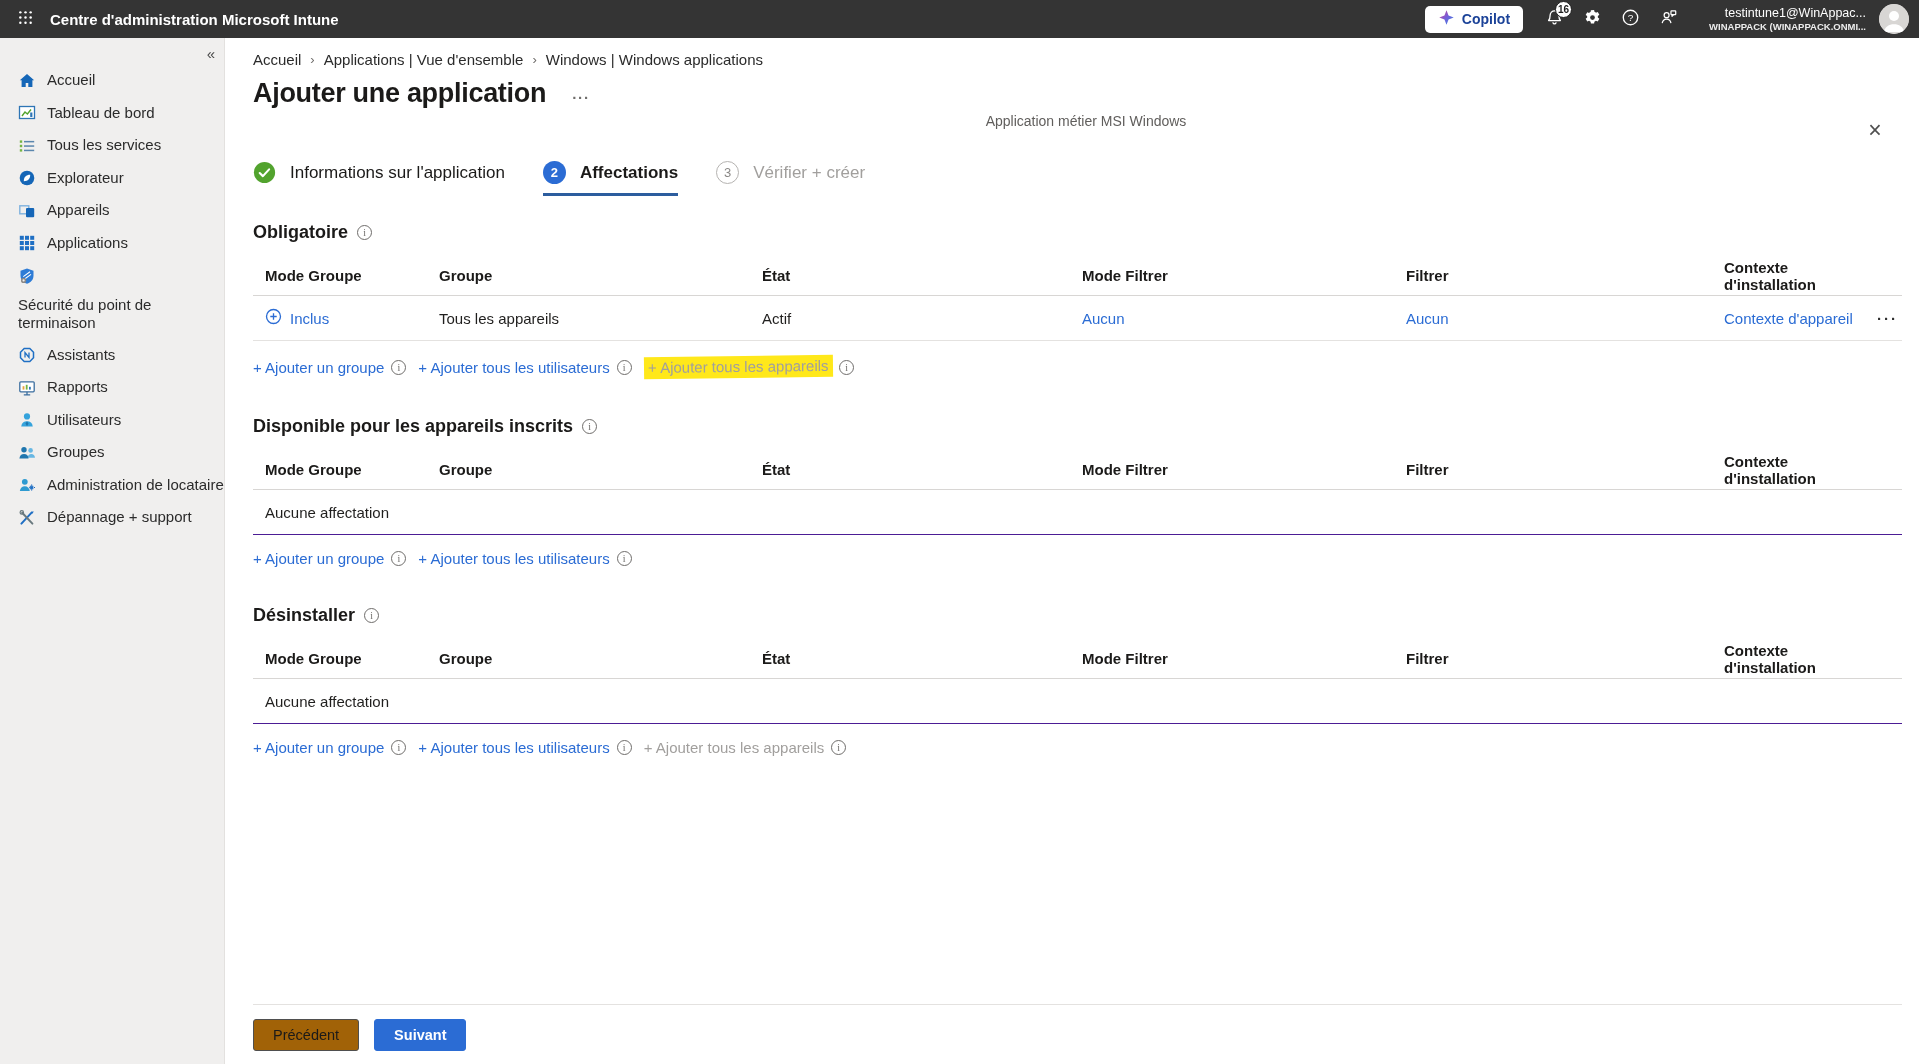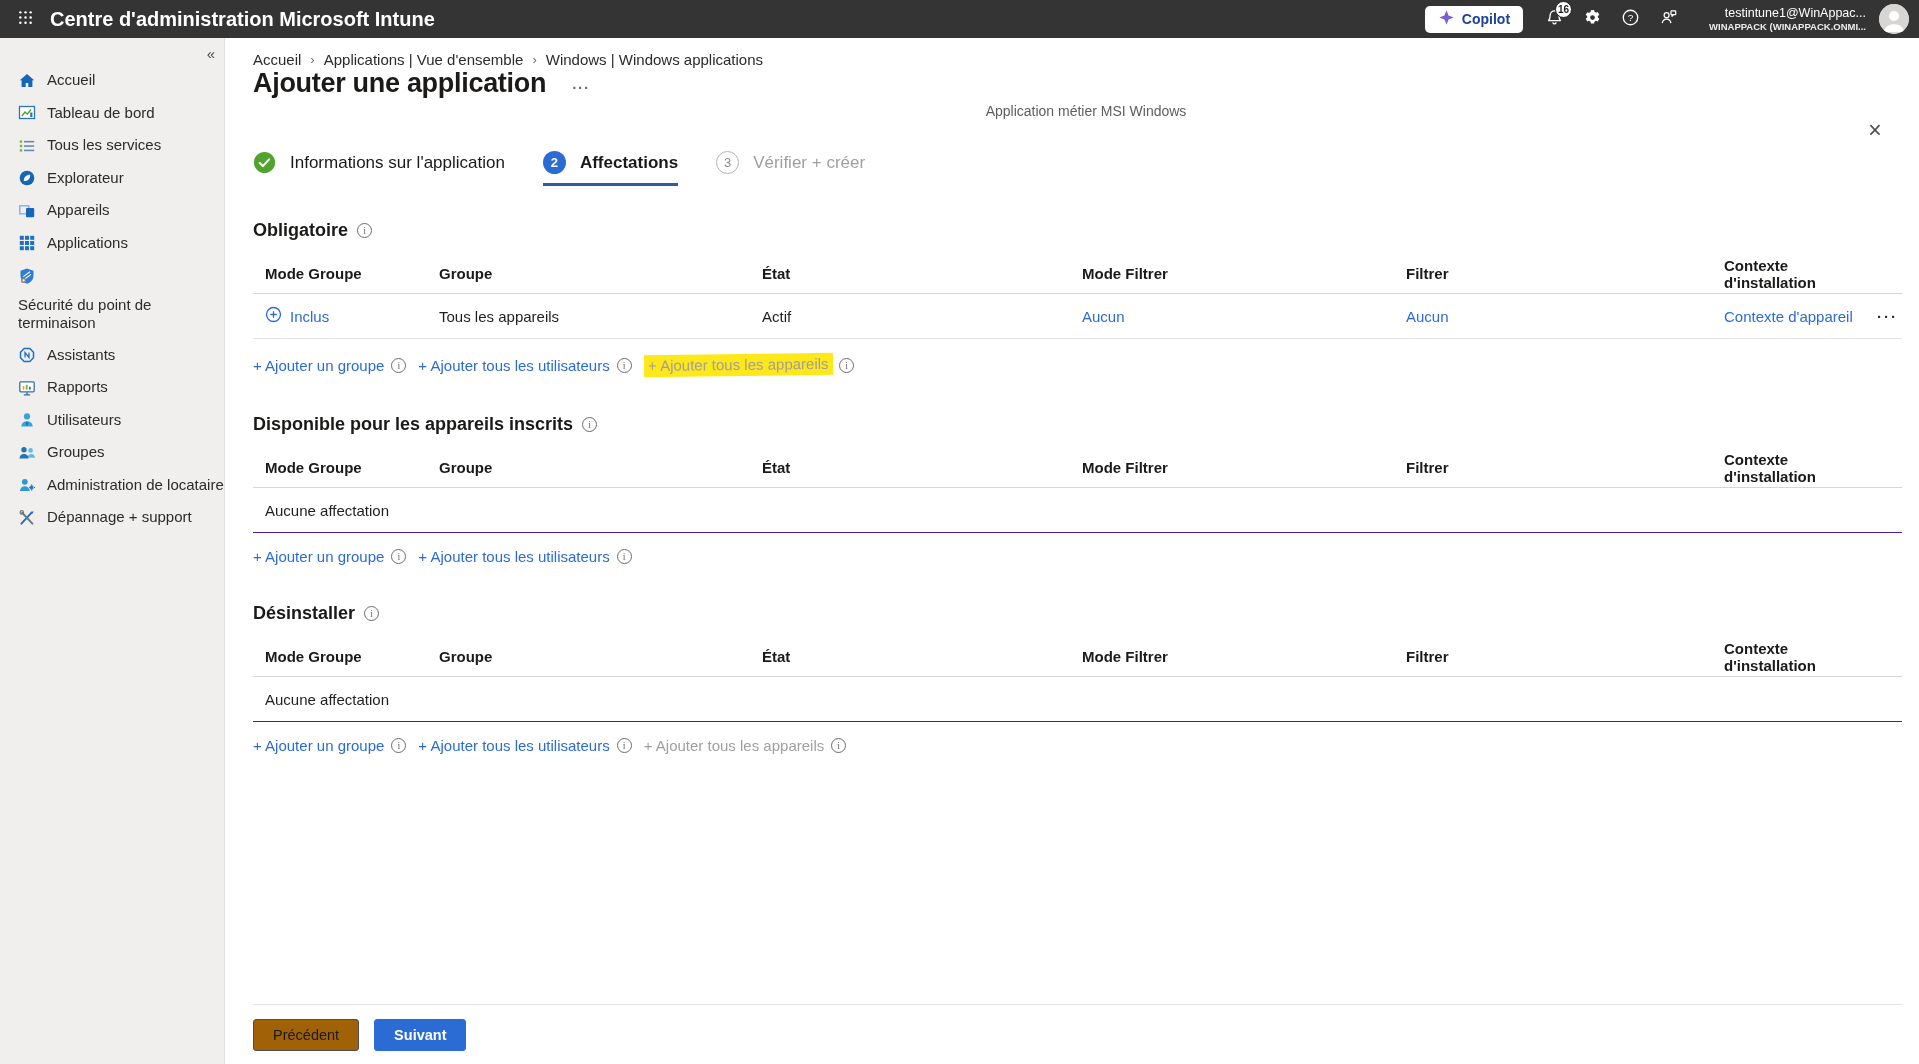--- a/index.html
+++ b/index.html
@@ -13,21 +13,21 @@
 
   
   .topbar {
     position:absolute; top:0; left:0; right:0; height:38px;
     background:#343434; color:#fff;
     display:flex; align-items:center; justify-content:space-between; z-index:50;
   }
   .topbar-left { display:flex; align-items:center; height:100%; }
   .waffle-btn { width:50px; height:38px; background:transparent; border:none; cursor:pointer;
     display:flex; align-items:center; justify-content:center; }
-  .topbar-title { font-size:20px; font-weight:600; color:#fff; white-space:nowrap; }
+  .topbar-title { font-size:15px; font-weight:600; color:#fff; white-space:nowrap; }
   .topbar-right { display:flex; align-items:center; gap:4px; padding-right:4px; height:100%; }
   .copilot-btn {
     height:27px; background:#fff; border:none; border-radius:5px; cursor:pointer;
     display:flex; align-items:center; gap:7px; padding:0 13px; margin-right:10px;
     font-family:"Liberation Sans",sans-serif; font-size:14px; font-weight:700; color:#1b4298;
   }
   .tb-icon-btn {
     position:relative; width:34px; height:38px; background:transparent; border:none; cursor:pointer;
     display:flex; align-items:center; justify-content:center; color:#fff;
   }
@@ -70,21 +70,21 @@
   .breadcrumb .crumb { color:#2b2b2b; text-decoration:none; cursor:pointer; }
   .bc-sep { color:#6f6d6b; font-size:13px; }
   .bc-sep::before { content:"\203A"; }
 
   .close-x {
     position:absolute; top:78px; right:30px; width:28px; height:28px;
     background:none; border:none; color:#4f4f4f; font-size:23px; line-height:1; cursor:pointer;
   }
   .close-x::before { content:"\00D7"; }
 
-  .title-row { display:flex; align-items:center; gap:20px; padding-left:27px; margin-top:0; }
+  .title-row { display:flex; align-items:center; gap:20px; padding-left:27px; margin-top:10px; }
   .page-title { margin:0; font-size:27px; font-weight:700; color:#1b1a19; letter-spacing:-0.3px; }
   .dots-btn { background:none; border:none; color:#6f6d6b; font-size:15px; font-weight:700;
     letter-spacing:1px; cursor:pointer; padding-top:8px; }
   .dots-btn::before { content:"\00B7\00B7\00B7"; }
   .page-subtitle { padding-left:27px; margin-top:4px; font-size:14px; color:#605e5c;text-align:center; }
 
   
   .steps { display:flex; align-items:flex-end; gap:38px; padding-left:27px; margin-top:32px; }
   .step { display:flex; align-items:center; gap:14px; padding-bottom:12px; cursor:pointer; }
   .step.active { border-bottom:3px solid #2c5d9e; padding-bottom:9px; }
@@ -92,21 +92,21 @@
     width:23px; height:23px; border-radius:50%; flex:0 0 23px;
     display:flex; align-items:center; justify-content:center; font-size:13px;
   }
   .step-circle.c-active { background:#2b6cd4; color:#fff; font-weight:600; }
   .step-circle.c-upcoming { background:#fff; border:1px solid #b5b3b1; color:#8a8886; }
   .step-label { font-size:17px; color:#1b1a19; }
   .step.active .step-label { font-weight:700; }
   .step.upcoming .step-label { color:#a19f9d; }
 
   
-  .sec-head { display:flex; align-items:center; gap:9px; padding-left:27px; margin-top:34px; }
+  .sec-head { display:flex; align-items:center; gap:9px; padding-left:27px; margin-top:26px; }
   .sec-head.mt-lg { margin-top:38px; }
   .sec-title { margin:0; font-size:18px; font-weight:700; color:#1b1a19; }
   .info {
     width:15px; height:15px; border-radius:50%; border:1px solid #6f6d6b; color:#6f6d6b;
     display:inline-flex; align-items:center; justify-content:center;
     font-size:10px; flex:0 0 15px; cursor:pointer; background:#fff;
   }
   .info::before { content:"i"; font-family:"Liberation Serif", serif; }
 
   .tbl { margin:13px 17px 0 27px; }

